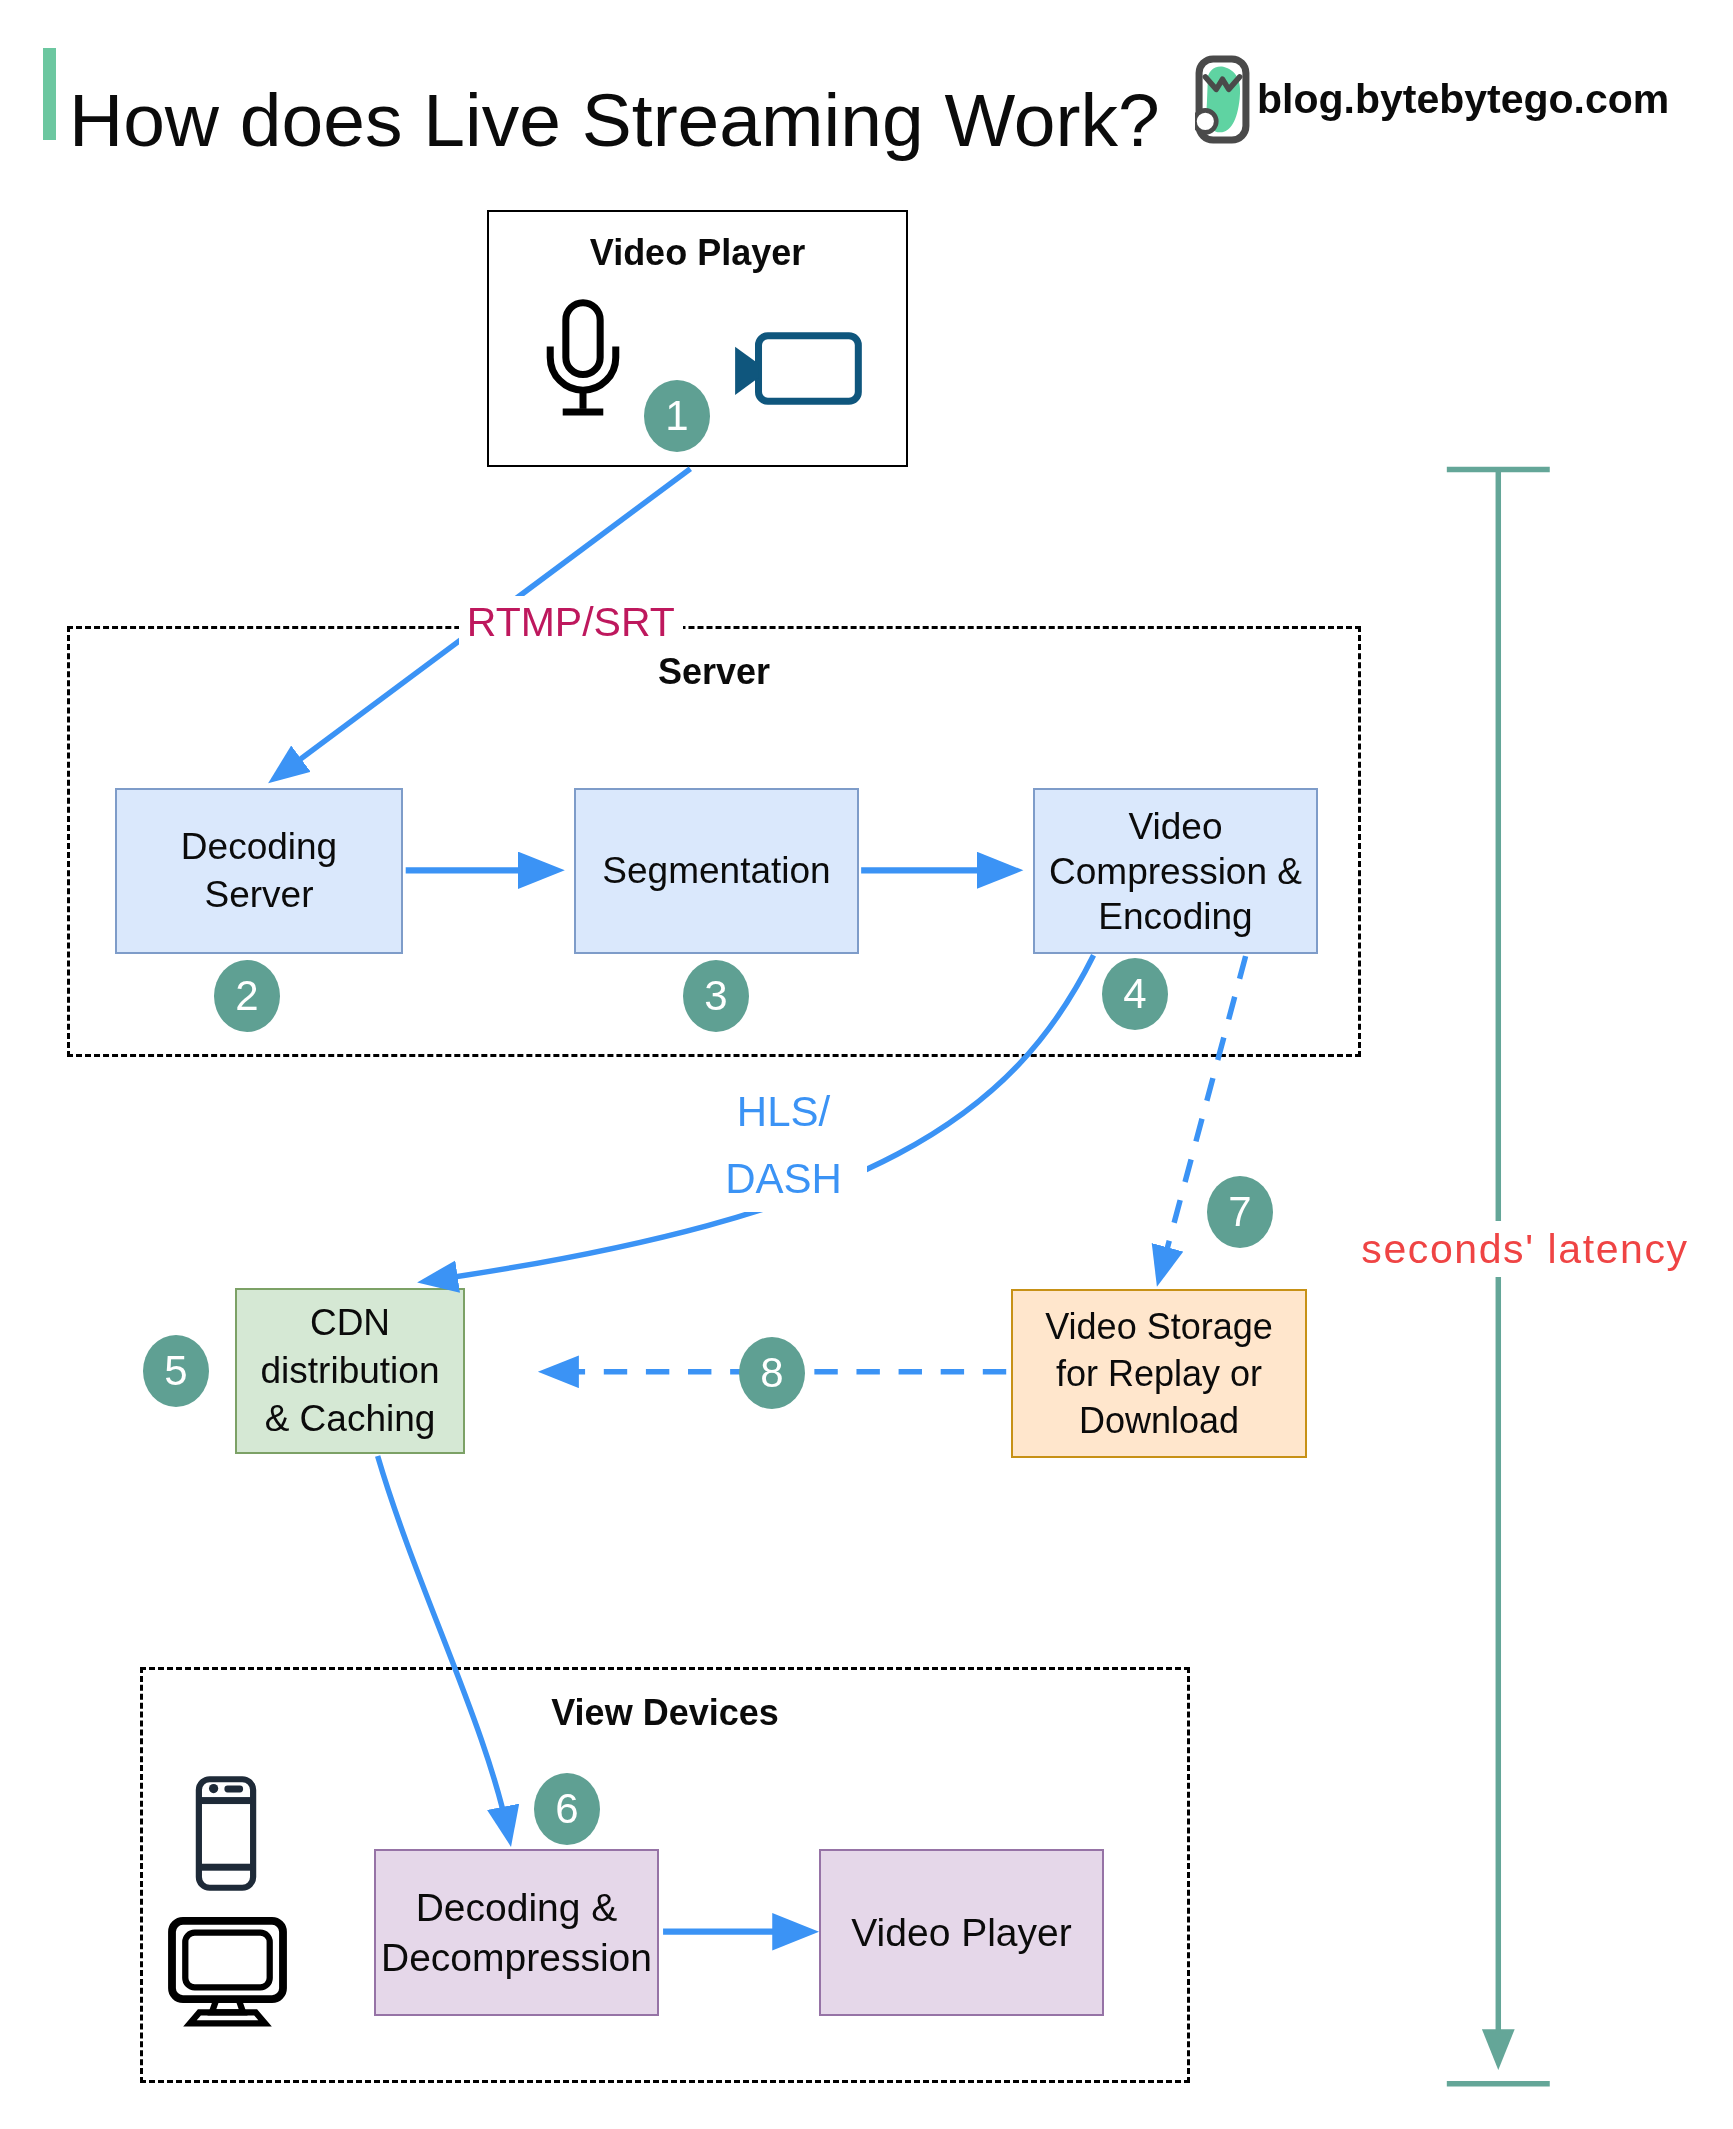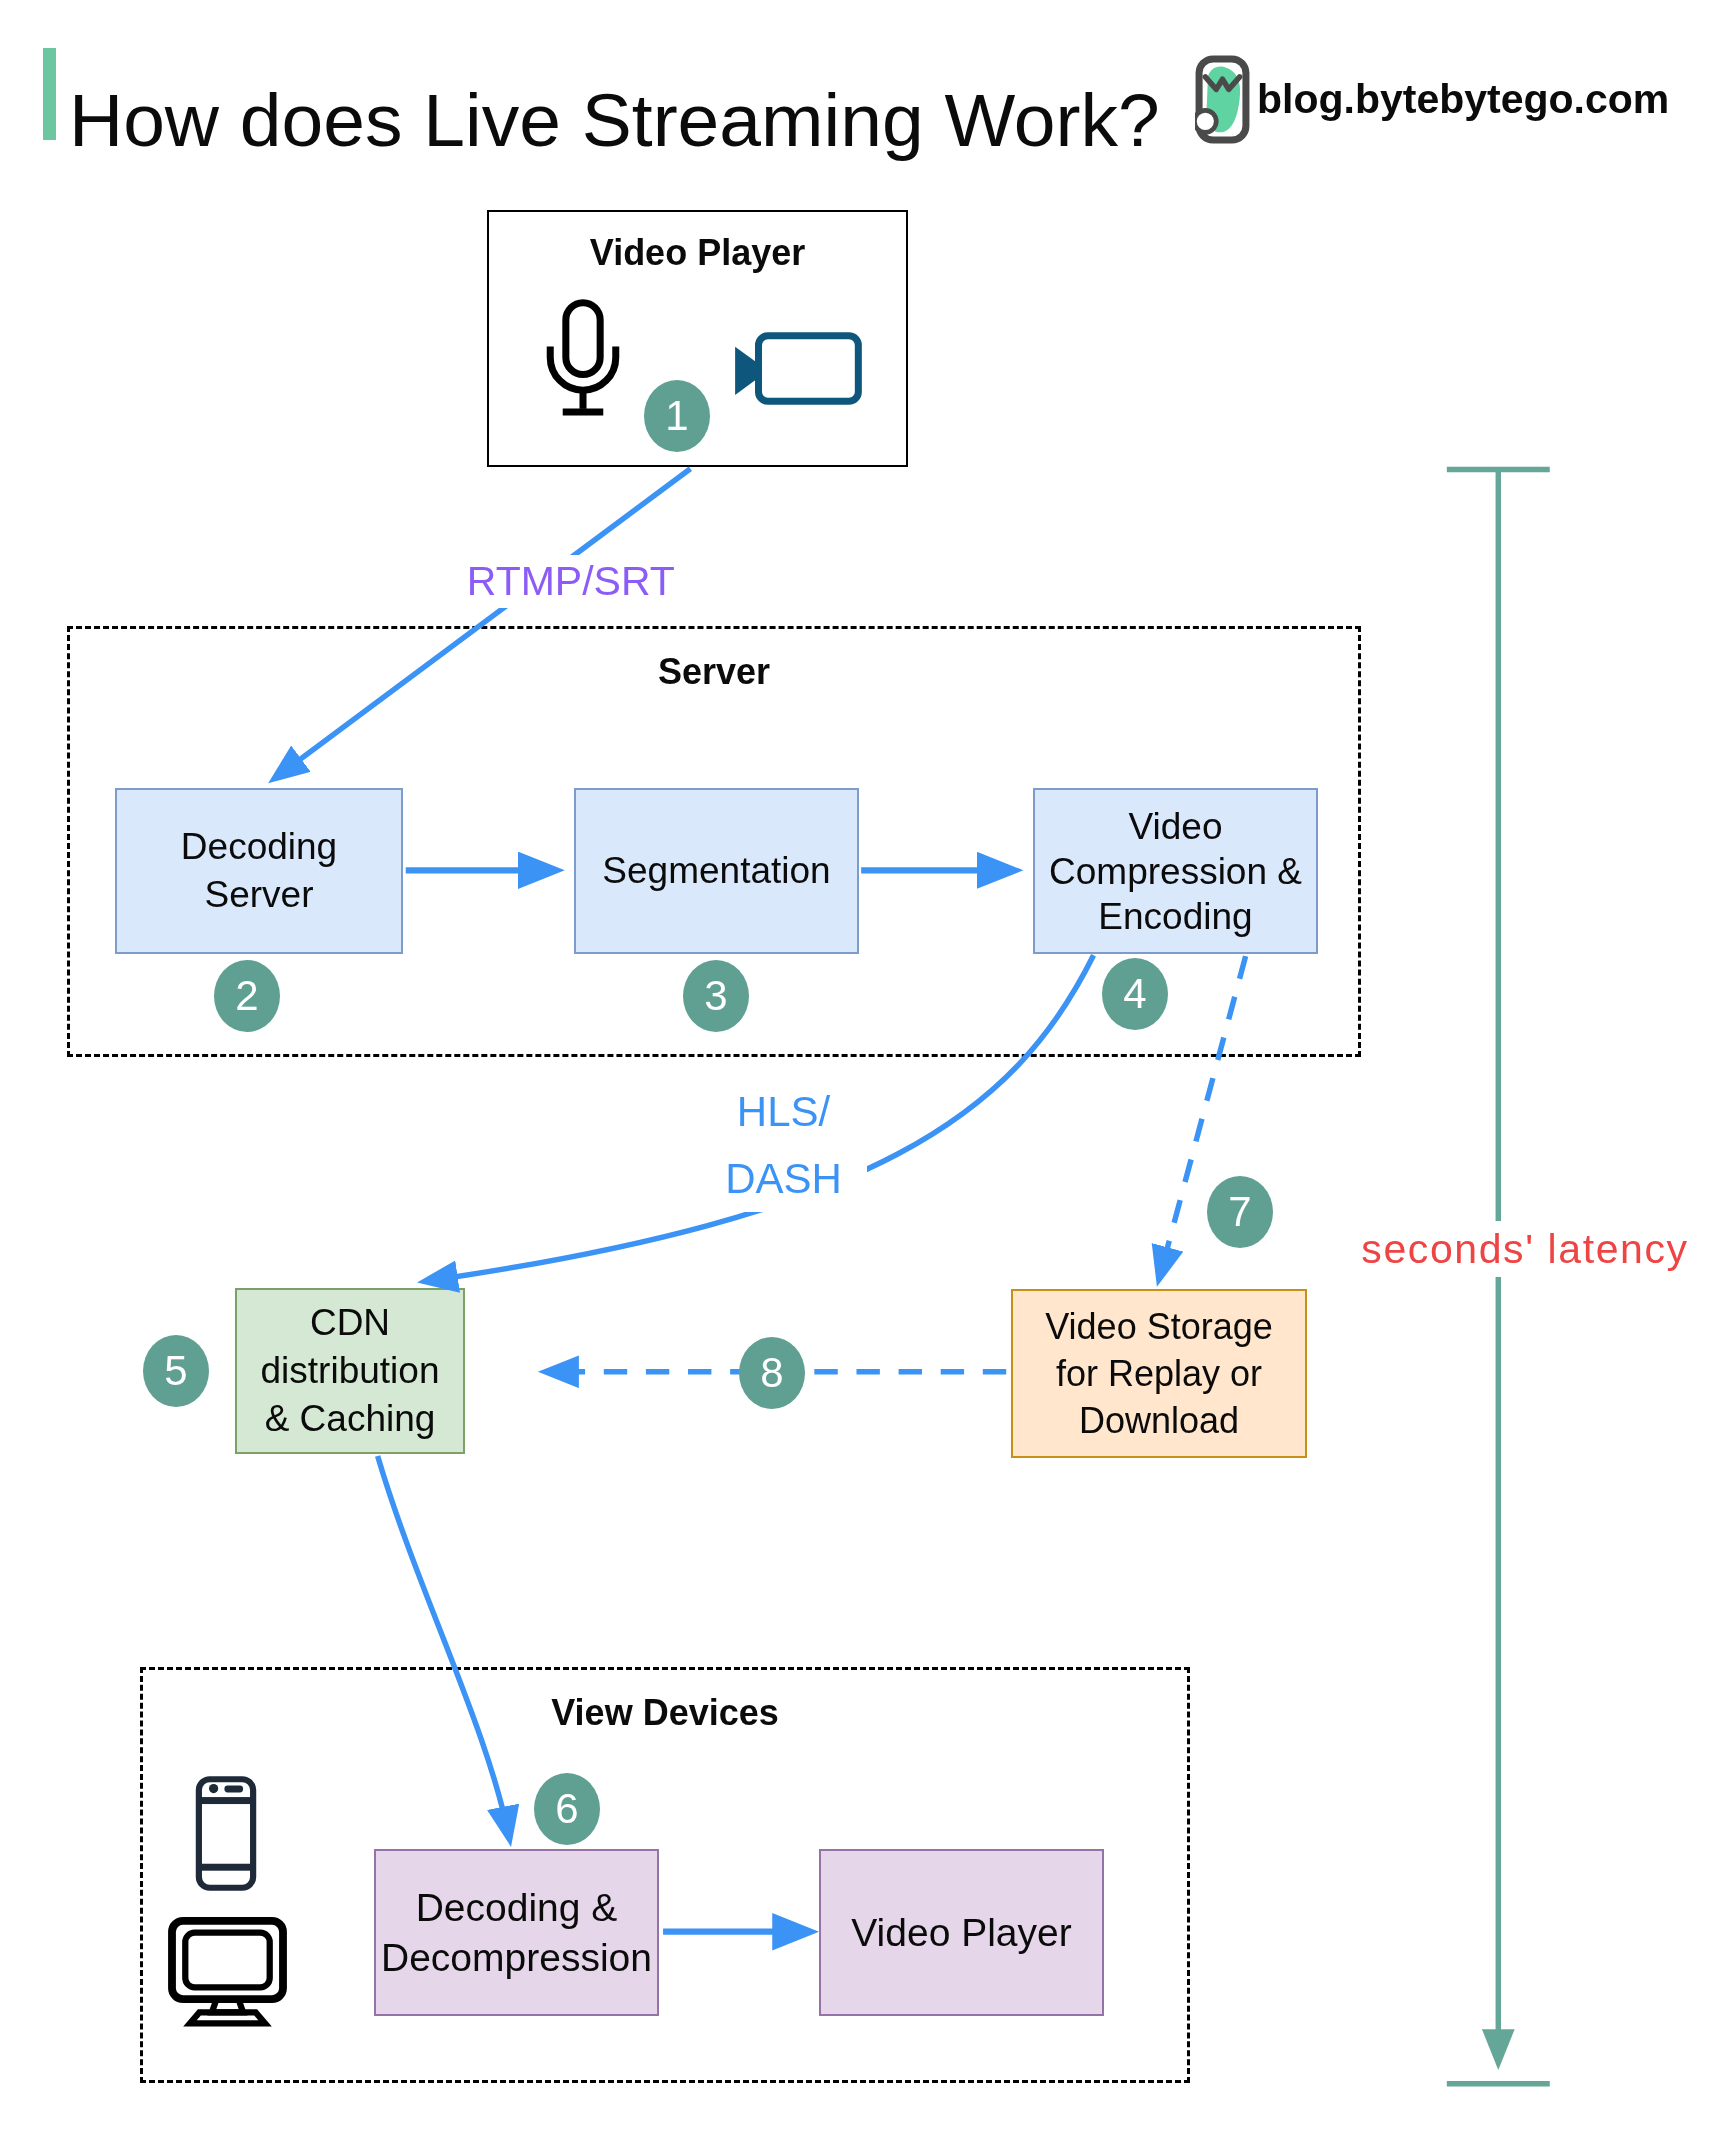--- a/index.html
+++ b/index.html
@@ -25,21 +25,21 @@
   .container{position:absolute;border:3.1px dashed #000;box-sizing:border-box;}
   .container-title{position:absolute;top:22px;left:0;width:100%;text-align:center;
        font-weight:bold;font-size:36px;}
   .capture-title{position:absolute;top:20px;left:0;width:100%;text-align:center;
        font-weight:bold;font-size:36px;}
   
   .step{position:absolute;width:66px;height:72px;border-radius:50%;background:#5fa093;
        color:#fff;font-size:42px;display:flex;align-items:center;justify-content:center;z-index:6;}
   
   .flow-label{position:absolute;z-index:5;background:#ffffff;text-align:center;white-space:nowrap;}
-  .blue-label{color:#8b5cf6;font-size:41px;}
+  .blue-label{color:#be185d;font-size:41px;margin-top:41px;}
   .delivery-label{color:#3b93f5;font-size:42px;line-height:67px;}
   .teal-label{color:#ef4444;font-size:41px;letter-spacing:1.6px;}
   svg.overlay{position:absolute;left:0;top:0;z-index:3;pointer-events:none;}
   .icon{position:absolute;}
 </style>
 </head>
 <body>
 
 <div class="accent-bar"></div>
 <div class="page-title">How does Live Streaming Work?</div>

